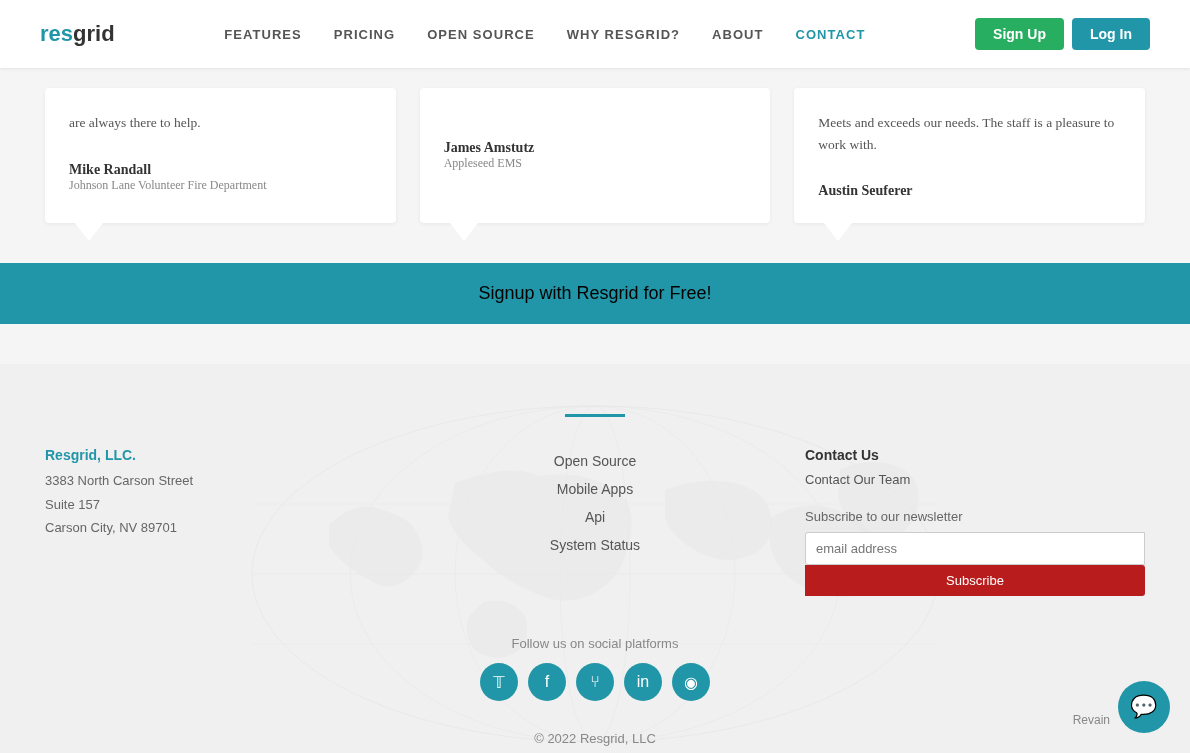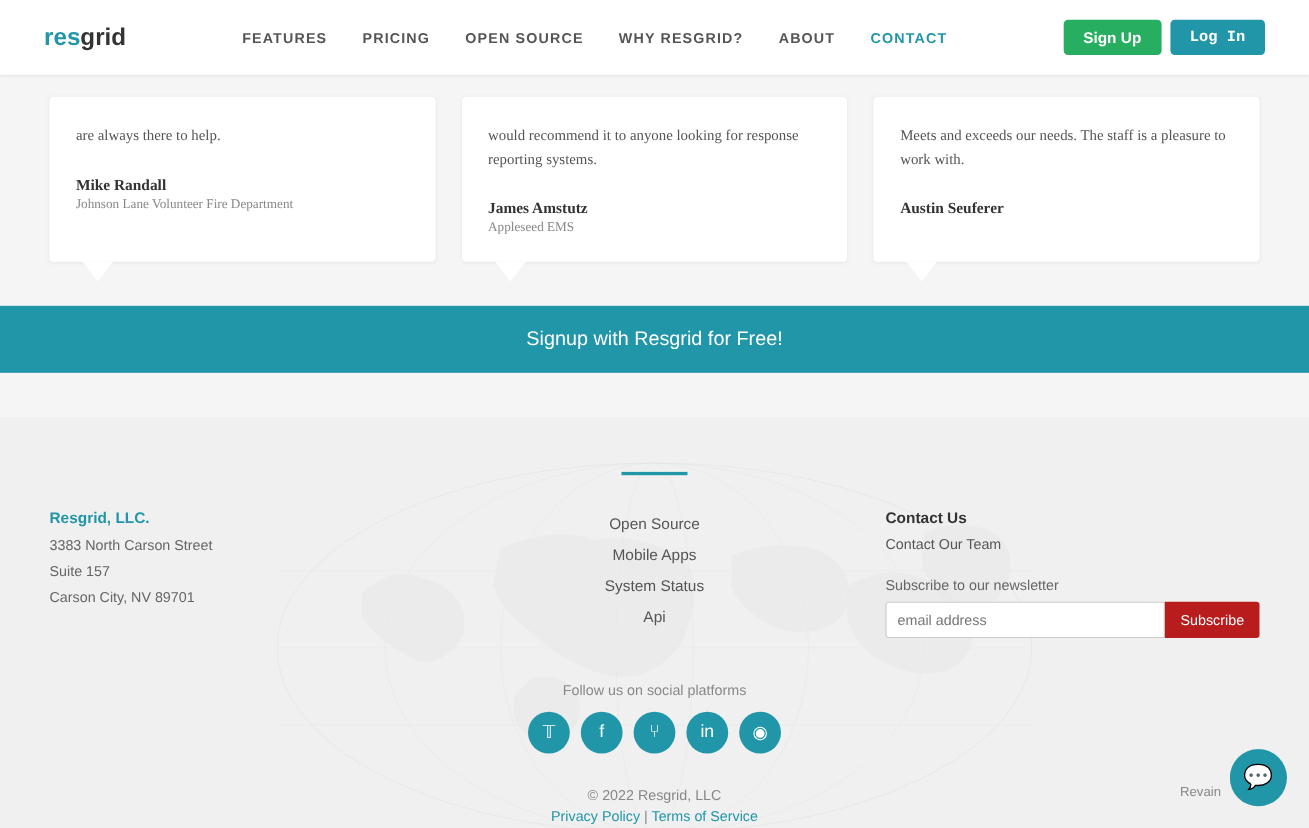--- a/index.html
+++ b/index.html
@@ -59,21 +59,20 @@
     }
     .btn-login {
       background: #2196a8;
       color: #fff;
       border: none;
       padding: 8px 18px;
       border-radius: 4px;
       font-size: 14px;
       font-weight: 600;
       cursor: pointer;
-      font-family: Liberation Mono, monospace;
     }
 
     
     .testimonials-section {
       background: #f5f5f5;
       padding: 20px 40px 40px;
       font-family: Liberation Serif, serif;
     }
     .testimonials-grid {
       display: grid;
@@ -118,21 +117,21 @@
       color: #888;
     }
 
     
     .signup-banner {
       background: #2196a8;
       text-align: center;
       padding: 20px;
     }
     .signup-banner-text {
-      color: #ffffff;
+      color: #000000;
       font-size: 18px;
       font-weight: 400;
     }
 
     
     .spacer { height: 40px; background: #f5f5f5; }
 
     
     footer {
       background: #f0f0f0;
@@ -211,20 +210,21 @@
     }
     .newsletter-label {
       font-size: 13px;
       color: #666;
       margin-top: 16px;
       margin-bottom: 8px;
     }
     .newsletter-form {
       display: flex;
       gap: 0;
+      flex-direction: column;
     }
     .newsletter-input {
       flex: 1;
       border: 1px solid #ccc;
       padding: 8px 10px;
       font-size: 13px;
       border-radius: 3px 0 0 3px;
       outline: none;
       background: #fff;
       color: #555;
@@ -346,21 +346,20 @@
     <div class="testimonial-card">
       <p class="testimonial-text">are always there to help.</p>
       <div class="testimonial-quote-mark"></div>
       <div class="testimonial-author">
         <div class="author-name">Mike Randall</div>
         <div class="author-org">Johnson Lane Volunteer Fire Department</div>
       </div>
     </div>
 
     <div class="testimonial-card">
-      <p class="testimonial-text">would recommend it to anyone looking for response reporting systems.</p>
       <div class="testimonial-quote-mark"></div>
       <div class="testimonial-author">
         <div class="author-name">James Amstutz</div>
         <div class="author-org">Appleseed EMS</div>
       </div>
     </div>
 
     <div class="testimonial-card">
       <p class="testimonial-text">Meets and exceeds our needs. The staff is a pleasure to work with.</p>
       <div class="testimonial-quote-mark"></div>
@@ -404,22 +403,22 @@
     <div class="footer-col-address">
       <div class="company-name">Resgrid, LLC.</div>
       <div class="address-line">3383 North Carson Street</div>
       <div class="address-line">Suite 157</div>
       <div class="address-line">Carson City, NV 89701</div>
     </div>
 
     <div class="footer-col-links">
       <a>Open Source</a>
       <a>Mobile Apps</a>
+      <a>Api</a>
       <a>System Status</a>
-      <a>Api</a>
     </div>
 
     <div class="footer-col-contact">
       <div class="contact-heading">Contact Us</div>
       <a>Contact Our Team</a>
       <div class="newsletter-label">Subscribe to our newsletter</div>
       <div class="newsletter-form">
         <input class="newsletter-input" type="email" placeholder="email address" style="">
         <button class="newsletter-btn">Subscribe</button>
       </div>

